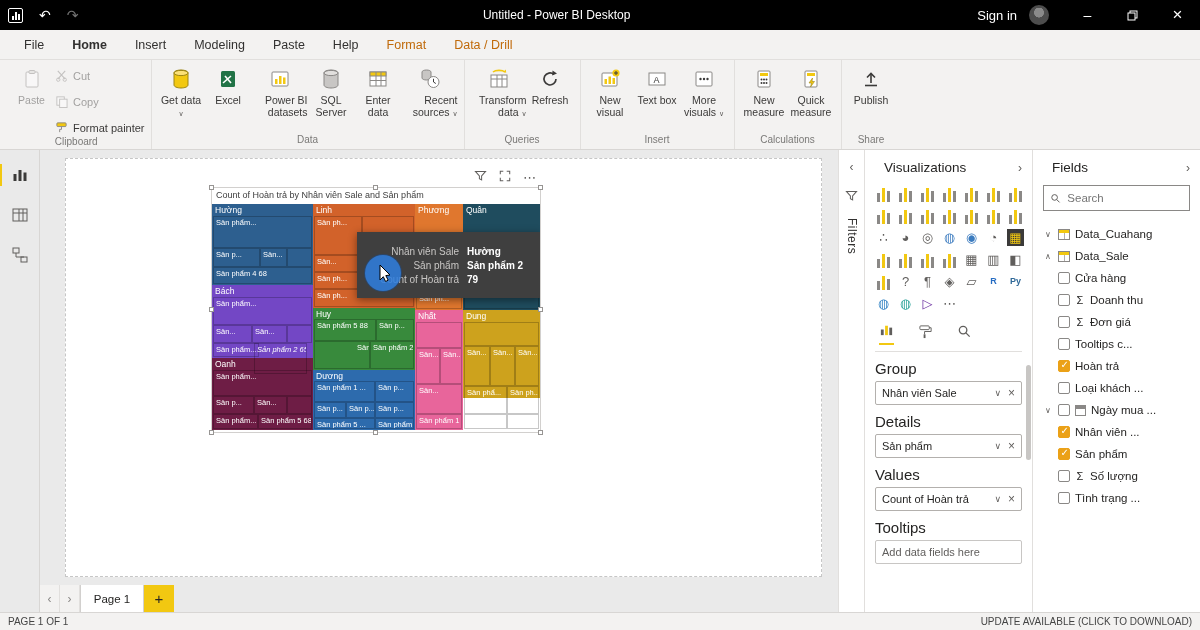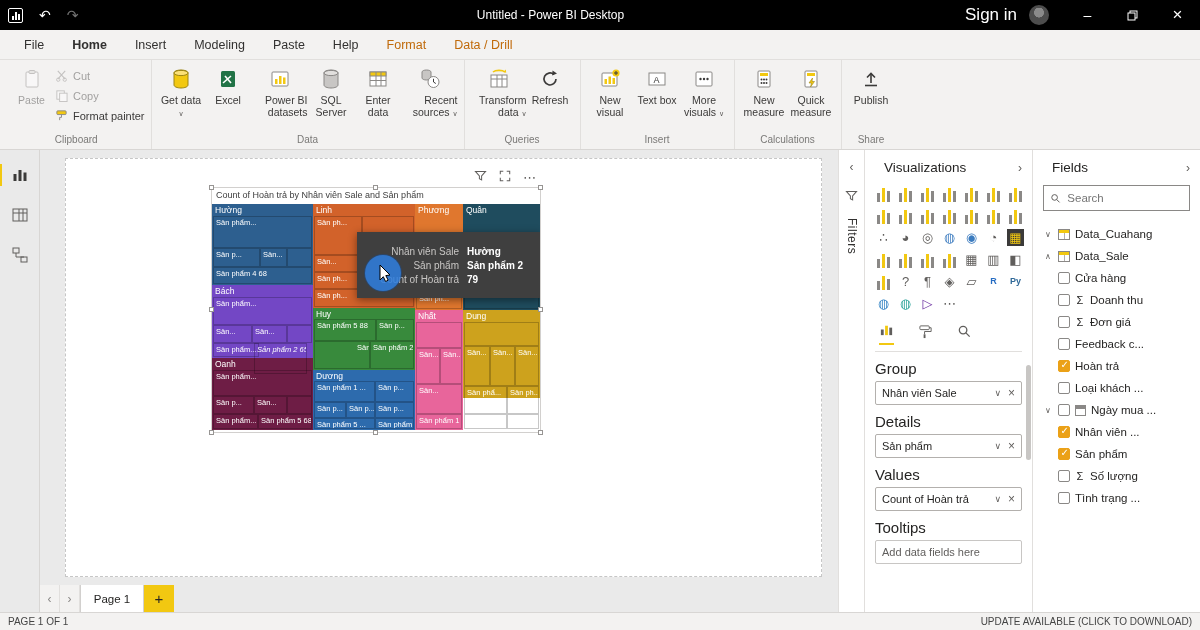--- a/index.html
+++ b/index.html
@@ -9,39 +9,39 @@
 
   
   .titlebar { height:30px; background:#000; color:#fff; display:flex; align-items:center; padding-left:8px; flex:0 0 auto; }
   .tb-left { display:flex; align-items:center; gap:16px; width:140px; }
   .app-logo { width:15px; height:15px; border:1.5px solid #fff; border-radius:2px; display:flex; align-items:flex-end; justify-content:center; gap:1px; padding:2px 1px; }
   .app-logo i { display:block; width:2px; background:#fff; }
   .tb-btn { font-size:14px; line-height:1; cursor:pointer; }
   .tb-btn.dim { opacity:.45; }
   .tb-title { flex:1; text-align:center; font-size:12px; }
   .tb-right { display:flex; align-items:center; }
-  .signin { font-size:17px; padding:0 12px; cursor:pointer; }
+  .signin { font-size:13px; padding:0 12px; cursor:pointer; }
   .avatar { width:20px; height:20px; border-radius:50%; background:radial-gradient(circle at 50% 38%, #8a8a8a 0 30%, #4d4d4d 32%); margin-right:16px; }
   .win-btn { width:45px; height:30px; display:flex; align-items:center; justify-content:center; font-size:14px; cursor:pointer; }
 
   
   .ribbon-tabs { height:30px; background:#f3f2f1; display:flex; align-items:center; padding-left:10px; border-bottom:1px solid #e1dfdd; flex:0 0 auto; }
   .rtab { padding:0 14px; height:100%; display:flex; align-items:center; font-size:12.5px; color:#323130; cursor:pointer; }
   .rtab.active { font-weight:bold; }
   .rtab.contextual { color:#c06a0a; }
 
   .ribbon-body { height:90px; background:#f3f2f1; border-bottom:1px solid #d8d6d4; display:flex; padding-left:2px; flex:0 0 auto; }
   .rgroup { display:flex; flex-direction:column; padding:3px 6px 0; }
   .rgroup + .rgroup { border-left:1px solid #e1dfdd; }
   .rgroup-buttons { flex:1; display:flex; align-items:flex-start; }
   .rgroup-label { height:15px; text-align:center; font-size:10px; color:#7a7977; }
   .rbtn-lg { width:47px; display:flex; flex-direction:column; align-items:center; padding-top:3px; font-size:10.5px; color:#3b3a39; text-align:center; line-height:1.15; cursor:pointer; }
   .rbtn-lg .ric { height:26px; display:flex; align-items:center; margin-bottom:2px; }
   .rbtn-lg.wide { width:56px;text-align:right; }
-  .clip-col { display:flex; flex-direction:column; gap:3px; padding-top:4px; }
+  .clip-col { display:flex; flex-direction:column; gap:9px; padding-top:4px; }
   .rbtn-sm { display:flex; align-items:center; gap:5px; font-size:11px; color:#3b3a39; height:17px; white-space:nowrap; cursor:pointer; }
   .disabled { opacity:.45; }
   .dd { font-size:7px; color:#605e5c; }
 
   
   .main { flex:1; display:flex; min-height:0; }
   .navrail { width:40px; background:#eaeaea; border-right:1px solid #d8d6d4; display:flex; flex-direction:column; align-items:center; padding-top:12px; gap:14px; }
   .nav-item { width:28px; height:26px; display:flex; align-items:center; justify-content:center; position:relative; cursor:pointer; }
   .nav-item.active::before { content:""; position:absolute; left:-6px; top:2px; width:2px; height:22px; background:#f2c811; }
 
@@ -857,21 +857,21 @@
           </div>
           <div class="tree-row field-row">
             <span class="chev"></span>
             <span class="cb"></span>
             <span class="sigma">Σ</span>
             <span class="tree-label">Đơn giá</span>
           </div>
           <div class="tree-row field-row">
             <span class="chev"></span>
             <span class="cb"></span>
-            <span class="tree-label">Feedback c...</span>
+            <span class="tree-label">Tooltips c...</span>
           </div>
           <div class="tree-row field-row">
             <span class="chev"></span>
             <span class="cb checked"></span>
             <span class="tree-label">Hoàn trả</span>
           </div>
           <div class="tree-row field-row">
             <span class="chev"></span>
             <span class="cb"></span>
             <span class="tree-label">Loại khách ...</span>

